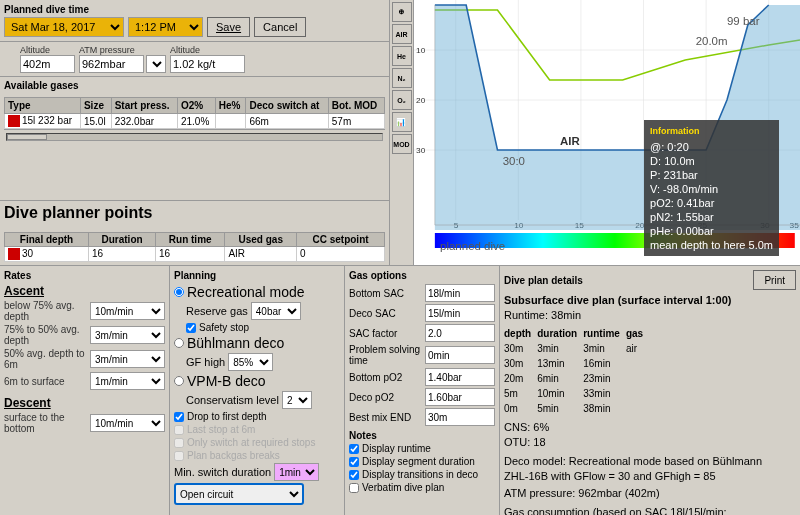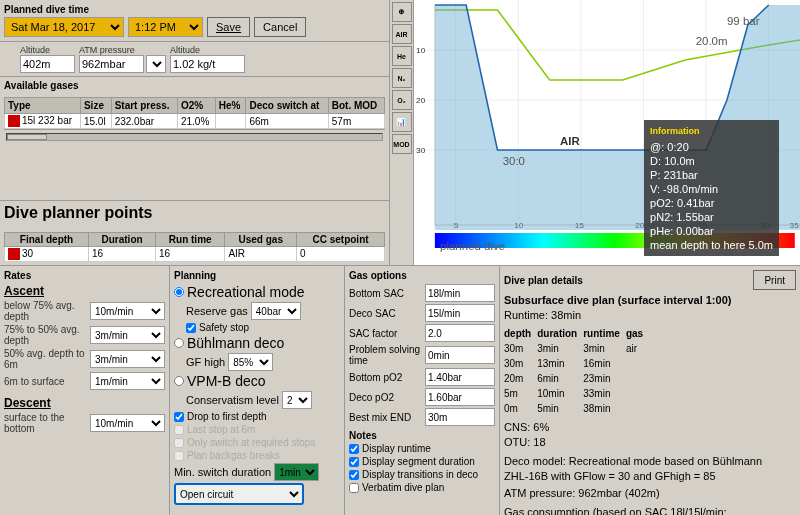--- a/index.html
+++ b/index.html
@@ -374,21 +374,21 @@
       <div class="checkbox-row" style="color:#aaa;">
         <input type="checkbox" disabled="" style="">
         <label style="color:#aaa;">Only switch at required stops</label>
       </div>
       <div class="checkbox-row" style="color:#aaa;">
         <input type="checkbox" disabled="" style="">
         <label style="color:#aaa;">Plan backgas breaks</label>
       </div>
       <div style="display:flex; align-items:center; gap:3px; margin-bottom:2px;">
         <label>Min. switch duration</label>
-        <select style="width:45px;height:18px;border:1px solid #999;background:#15803d;font-size:10px;"><option>1min</option></select>
+        <select style="width:45px;height:18px;border:1px solid #999;background:#f0abfc;font-size:10px;"><option>1min</option></select>
       </div>
       <div>
         <select class="dropdown-blue" style="width:130px;height:22px;font-size:10px;"><option>Open circuit</option></select>
       </div>
     </div>
 
     <div class="gas-options-panel">
       <div class="section-title">Gas options</div>
 
       <div class="gas-row">

